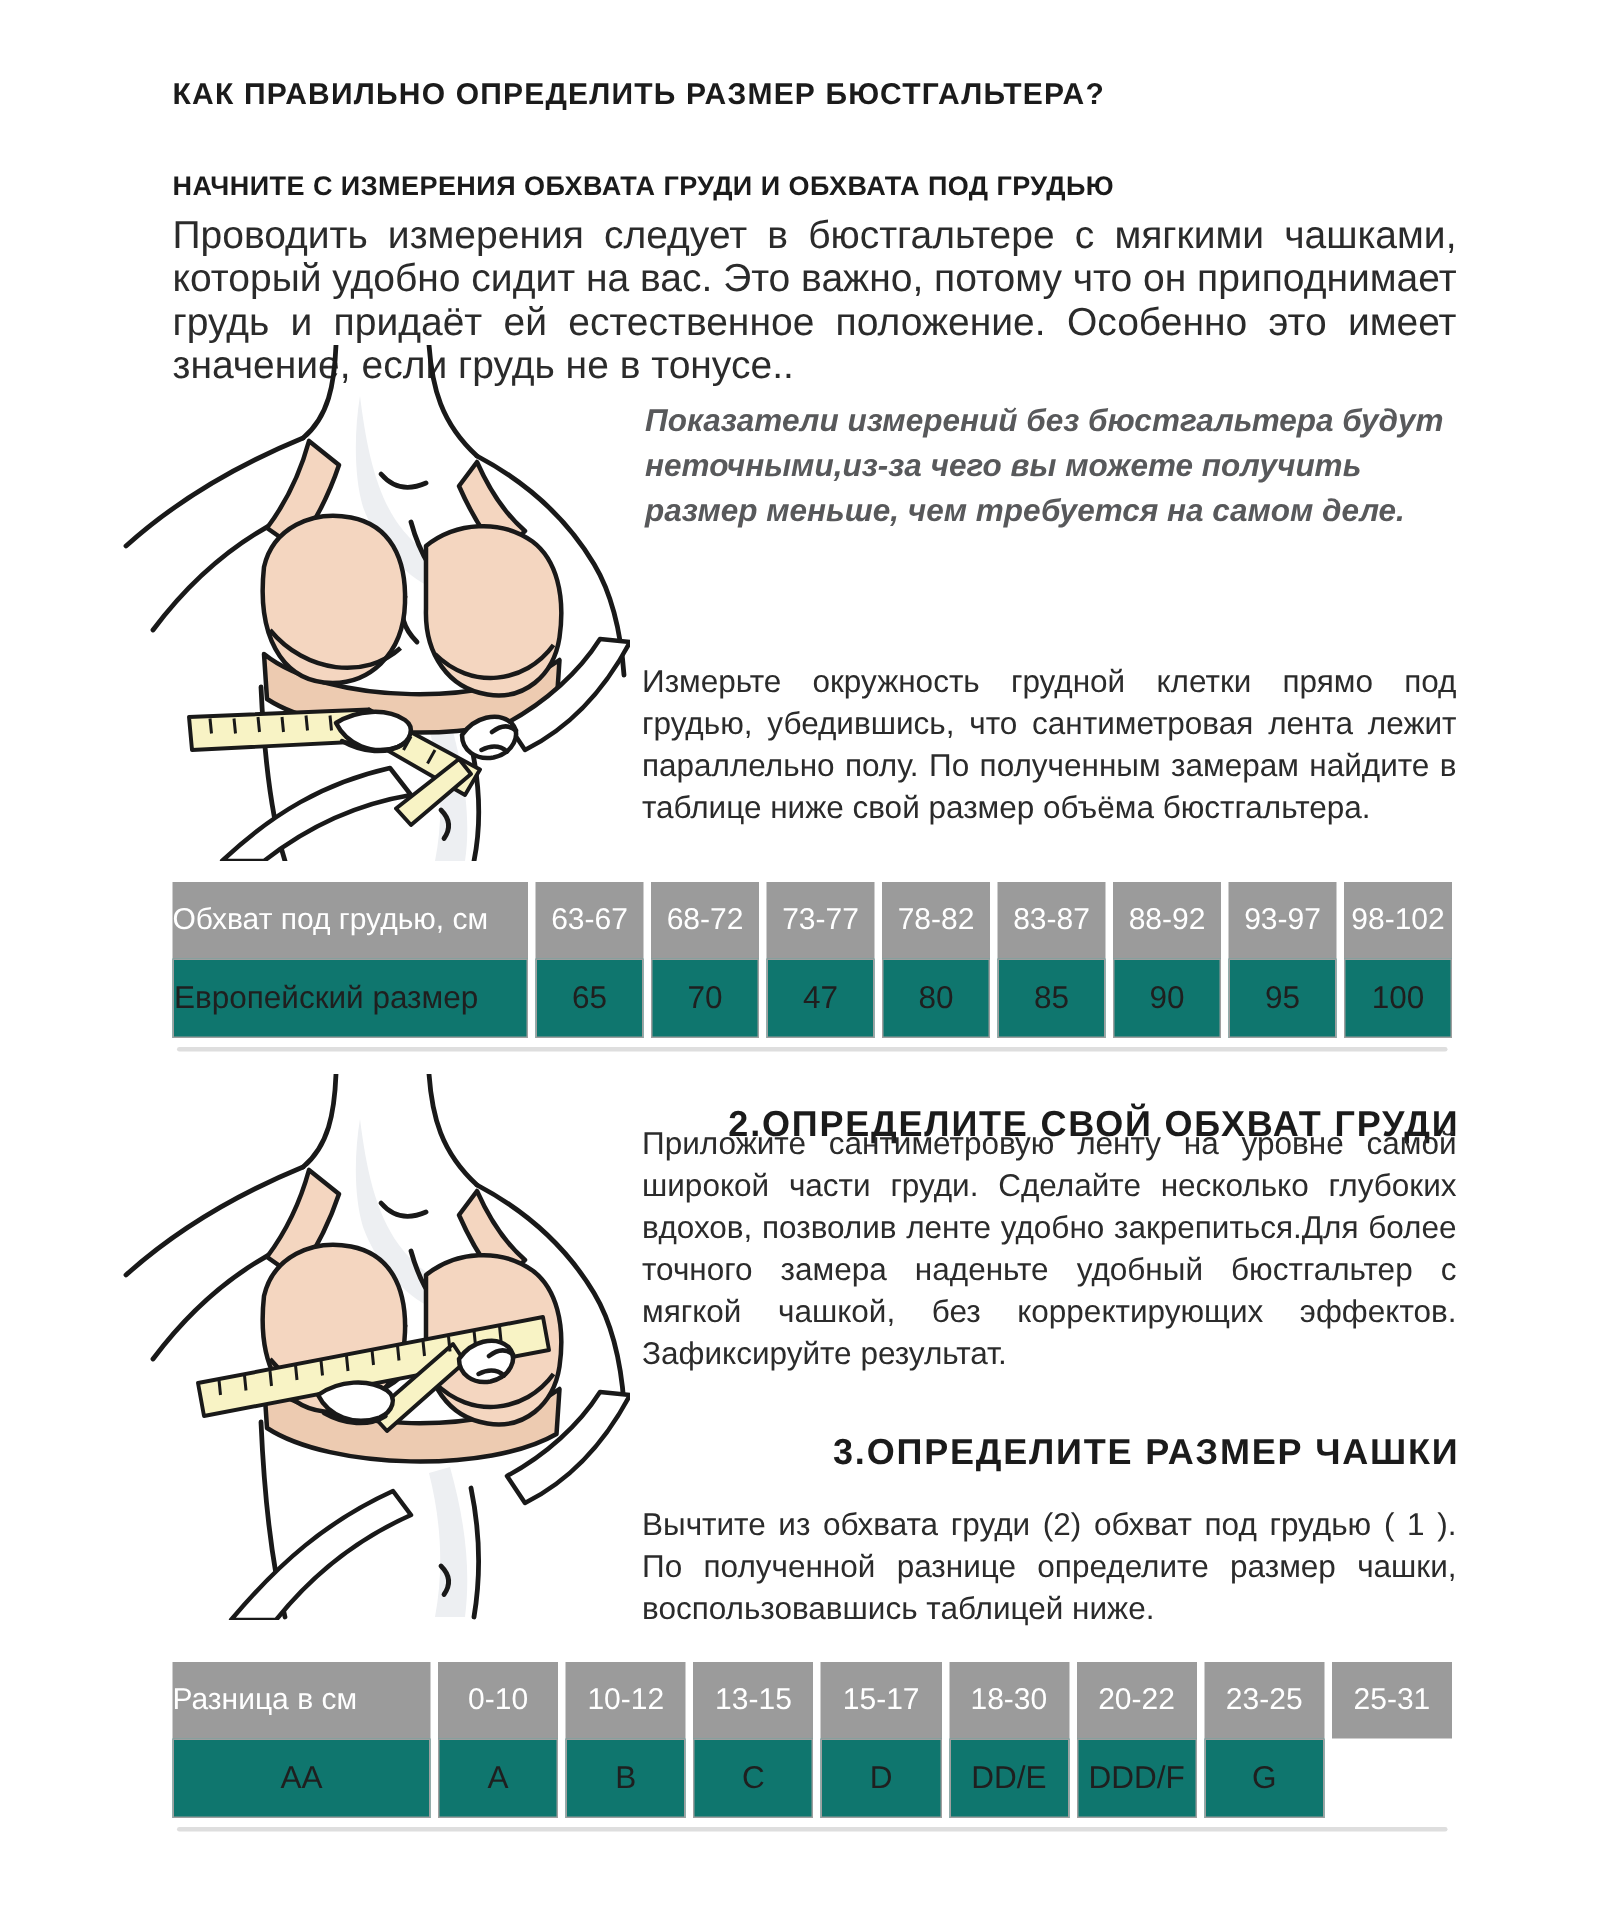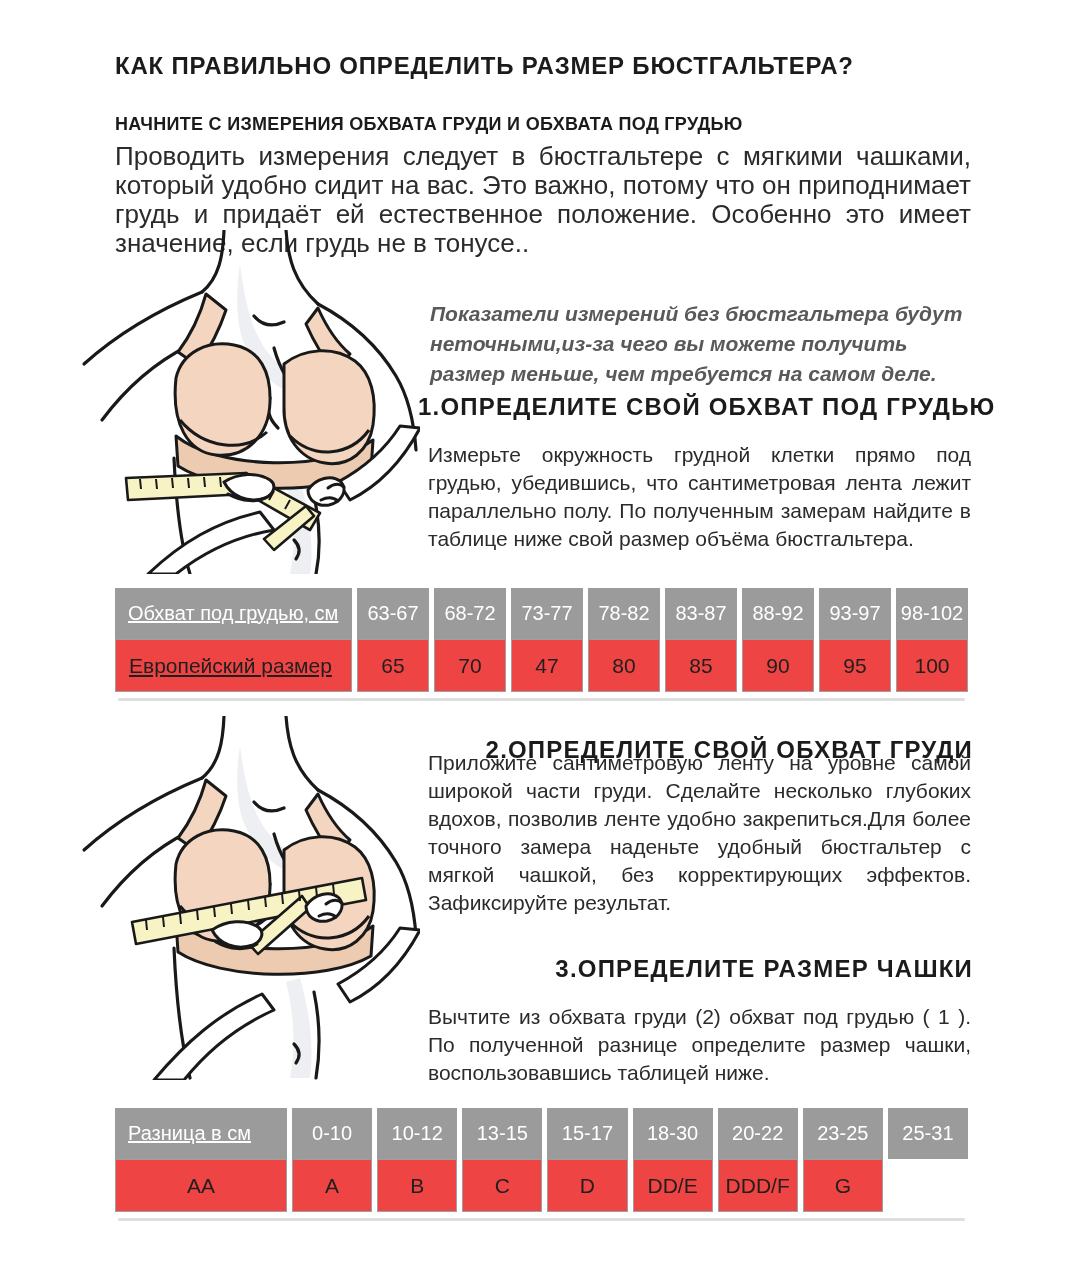--- a/index.html
+++ b/index.html
@@ -15,33 +15,33 @@
     --outline:#191919;
     --table_shadow:#dedede;
   }
   html,body{margin:0;padding:0;background:#fff;}
   .page{
     position:relative;width:1080px;height:1280px;background:#ffffff;overflow:hidden;
     font-family:"Liberation Sans",sans-serif;color:var(--body_text);
   }
   .page-title{
     position:absolute;left:115px;top:52px;width:880px;
-    font-size:24px;font-weight:700;letter-spacing:0.8px;color:var(--heading_text);
+    font-size:20px;font-weight:700;letter-spacing:0.8px;color:var(--heading_text);
   }
   .intro-heading{
     position:absolute;left:115px;top:114px;width:880px;
     font-size:18px;font-weight:700;letter-spacing:0.3px;color:var(--heading_text);
   }
   .intro-body{
     position:absolute;left:115px;top:142px;width:856px;
     font-size:26px;line-height:29px;text-align:justify;color:var(--body_text);
   }
   .note-text{
     position:absolute;left:430px;top:266px;width:548px;
-    font-size:21px;line-height:30px;font-weight:700;font-style:italic;color:var(--note_text);margin-top:33px;
+    font-size:21px;line-height:30px;font-weight:700;font-style:italic;color:var(--note_text);
   }
   .step-heading{
     position:absolute;left:418px;width:555px;text-align:right;white-space:nowrap;
     font-size:24px;font-weight:700;letter-spacing:1.2px;color:var(--heading_text);
   }
   .step-body{
     position:absolute;left:428px;width:543px;
     font-size:21px;line-height:28px;text-align:justify;color:var(--body_text);
   }
   #step1-heading{top:393px}
@@ -59,22 +59,22 @@
     display:grid;column-gap:5px;row-gap:0;
   }
   .size-table::after{
     content:"";position:absolute;left:3px;right:3px;bottom:-9px;height:3px;
     background:var(--table_shadow);border-radius:2px;
   }
   #band-table{top:588px;grid-template-columns:237px repeat(8,1fr);}
   #cup-table{top:1108px;grid-template-columns:172px repeat(8,1fr);}
   .cell{height:51px;display:flex;align-items:center;justify-content:center;font-size:21px;}
   .cell.head{background:var(--table_header_bg);color:#ffffff;font-size:20px;}
-  .cell.label{justify-content:flex-start;padding-left:13px;text-decoration:underline;}
-  .cell.body{border:1px solid var(--table_border);color:#1f1f1f;background:#ef4444;}
+  .cell.label{justify-content:flex-start;}
+  .cell.body{border:1px solid var(--table_border);color:#1f1f1f;background:#0f766e;}
 </style>
 </head>
 <body>
 
 <div class="page">
 
   <div class="page-title">КАК ПРАВИЛЬНО ОПРЕДЕЛИТЬ РАЗМЕР БЮСТГАЛЬТЕРА?</div>
 
   <div class="intro-heading">НАЧНИТЕ С ИЗМЕРЕНИЯ ОБХВАТА ГРУДИ И ОБХВАТА ПОД ГРУДЬЮ</div>
   <div class="intro-body">Проводить измерения следует в бюстгальтере с мягкими чашками, который удобно сидит на вас. Это важно, потому что он приподнимает грудь и придаёт ей естественное положение. Особенно это имеет значение, если грудь не в тонусе..</div>
@@ -120,21 +120,20 @@
         <path d="M342,198 C324,232 300,256 272,270 L260,252 C286,238 308,218 322,196 Z"></path>
         <path d="M230,260 C238,248 254,244 263,252 C270,260 264,272 251,275 C239,277 230,270 230,260 Z"></path>
         <path d="M250,258 q9,-7 16,-1" fill="none"></path>
         <path d="M243,270 q10,-5 17,1" fill="none"></path>
       </g>
     </svg>
   </div>
 
   <div class="note-text">Показатели измерений без бюстгальтера будут неточными,из-за чего вы можете получить размер меньше,  чем требуется на самом деле.</div>
 
-  <div class="step-heading" id="step1-heading">1.ОПРЕДЕЛИТЕ СВОЙ ОБХВАТ ПОД ГРУДЬЮ</div>
   <div class="step-body" id="step1-body">Измерьте окружность грудной клетки прямо под грудью, убедившись, что сантиметровая лента лежит параллельно полу. По полученным замерам найдите в таблице ниже свой размер объёма бюстгальтера.</div>
 
   <div class="size-table" id="band-table">
     <div class="cell head label">Обхват под грудью, см</div>
     <div class="cell head">63-67</div>
     <div class="cell head">68-72</div>
     <div class="cell head">73-77</div>
     <div class="cell head">78-82</div>
     <div class="cell head">83-87</div>
     <div class="cell head">88-92</div>

